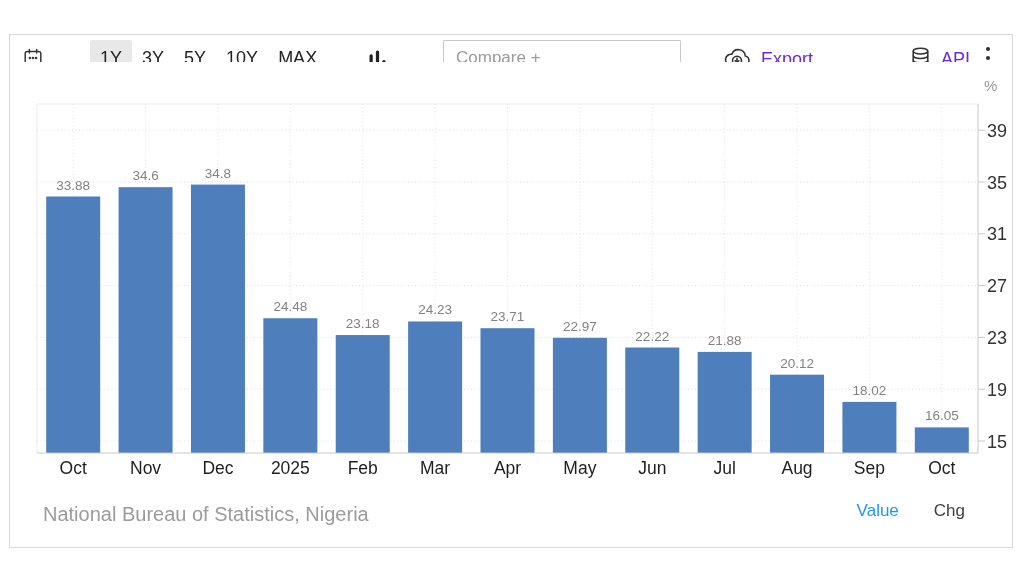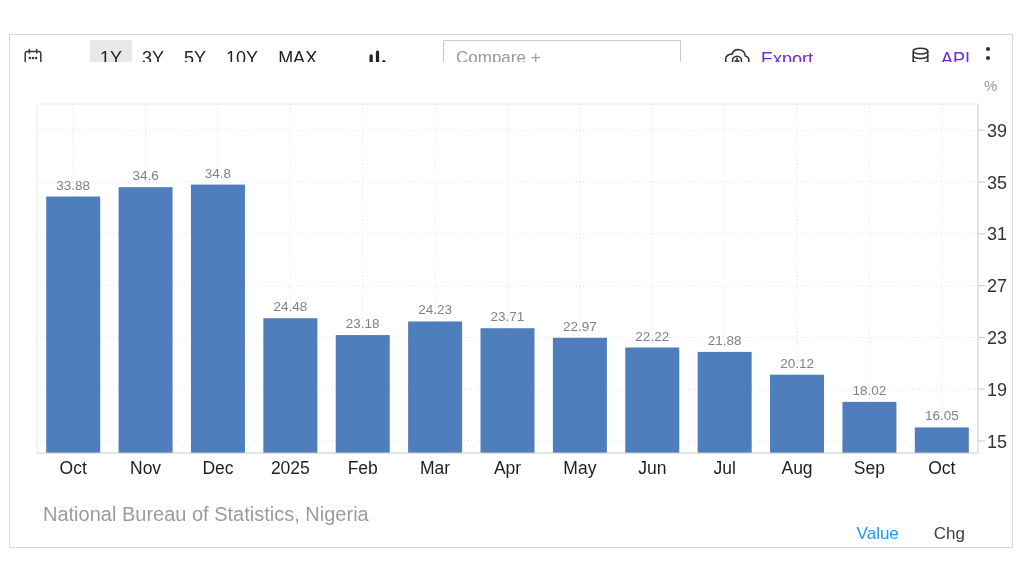--- a/index.html
+++ b/index.html
@@ -18,21 +18,21 @@
   .export{left:712px;}
   .api{left:899px;}
   .kebab{left:974px;}
   .panel{position:absolute;left:9px;top:62px;width:1004px;height:486px;border:1px solid #d8d8d8;border-top:none;background:#fff;box-sizing:border-box;}
   #chart-svg{position:absolute;left:0;top:0;}
   .ylab{font-size:18px;fill:#333;}
   .xlab{font-size:17.5px;fill:#1f1f1f;}
   .vlab{font-size:13.5px;fill:#828282;}
   .unit{font-size:15px;fill:#999;}
   .src{position:absolute;left:33px;top:441px;font-size:20px;color:#9b9b9b;}
-  .modes{position:absolute;right:47px;top:439px;display:flex;gap:35px;align-items:flex-end;margin-top:23px;}
+  .modes{position:absolute;right:47px;top:439px;display:flex;gap:35px;align-items:flex-end;}
   .modebtn{background:none;border:none;padding:0;font-family:inherit;font-size:17px;cursor:pointer;color:#404040;}
   .modebtn.active{color:#2196f3;}
   svg.icon{display:block;}
 </style>
 </head>
 <body>
 
 <div class="toolbar">
 
   <button class="titem iconbtn cal">

